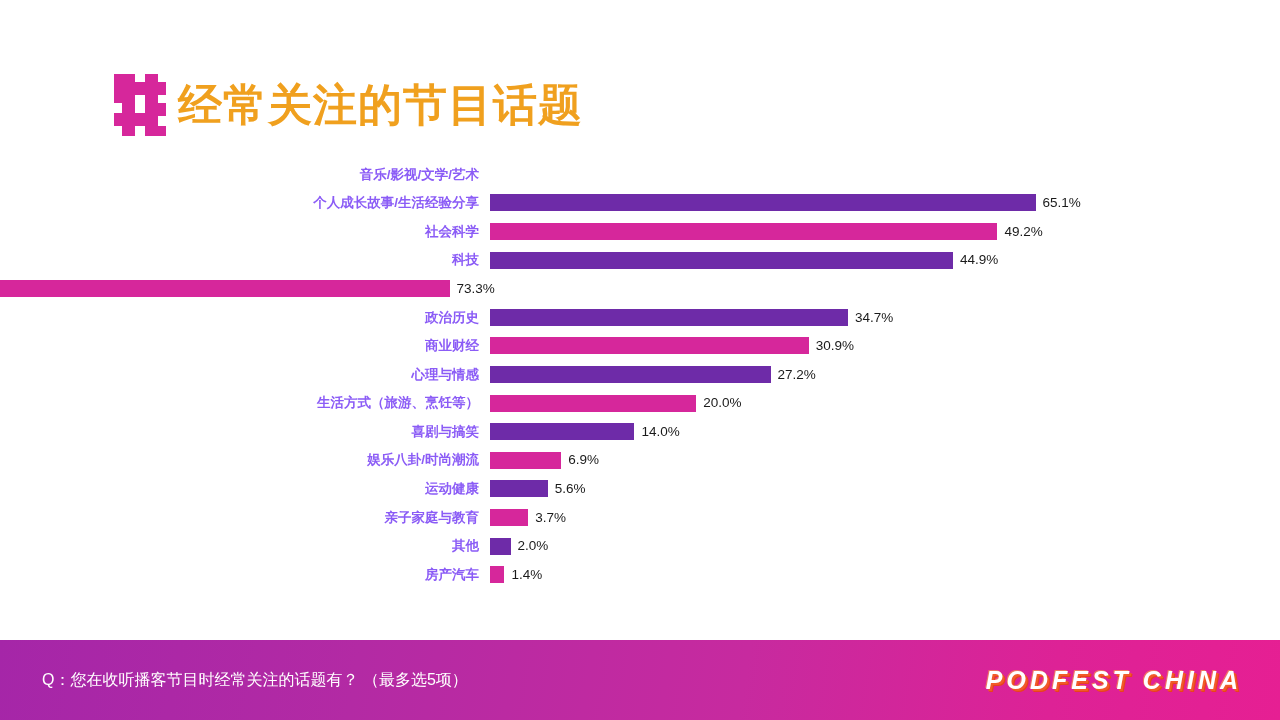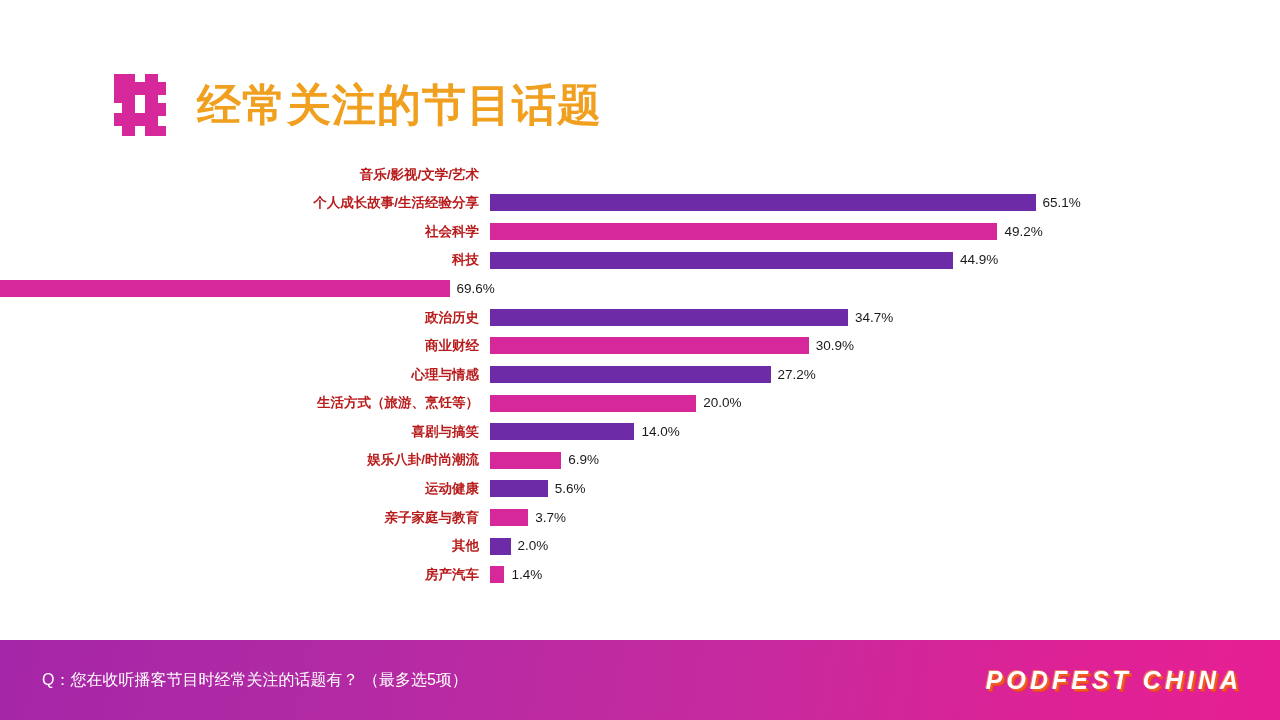--- a/index.html
+++ b/index.html
@@ -7,40 +7,40 @@
     width:1280px; height:720px;
     background:#ffffff;
     font-family:"Liberation Sans","DejaVu Sans",sans-serif;
     overflow:hidden;
   }
   .slide { position:relative; width:1280px; height:720px; background:#fff; }
 
   
   .header {
     position:absolute; left:108px; top:74px;
-    display:flex; align-items:center; gap:31px;
+    display:flex; align-items:center; gap:12px;
   }
   .hash-icon { width:58px; height:62px; display:block; }
   .slide-title {
     font-size:44px; font-weight:bold; color:#F0A01E;
     letter-spacing:1px; line-height:1;
     white-space:nowrap;
   }
 
   
   .chart { position:absolute; left:0; top:160px; width:1280px; }
   .row {
     position:relative;
     height:28.6px;
     display:flex; align-items:center;
   }
   .row-label {
     width:490px; text-align:right;
     padding-right:11px;
-    font-size:13.5px; font-weight:bold; color:#b91c1c;
+    font-size:13.5px; font-weight:bold; color:#8b5cf6;
     white-space:nowrap; line-height:1;
   }
   .bar-wrap { position:relative; flex:1; display:flex; align-items:center; height:100%; }
   .bar { height:17px; display:block; }
   .bar.c-magenta { background:#D6279B; }
   .bar.c-purple  { background:#6E2BA8; }
   .bar-value {
     font-size:13.5px; color:#1a1a1a; margin-left:7px;
     white-space:nowrap; line-height:1;
   }
@@ -97,21 +97,21 @@
       <div class="row">
         <div class="row-label">科技</div>
         <div class="bar-wrap">
           <div class="bar c-purple" style="width: 463.1px;"></div>
           <div class="bar-value">44.9%</div>
         </div>
       </div>
       <div class="row">
         <div class="bar-wrap">
           <div class="bar c-magenta" style="width: 449.6px;"></div>
-          <div class="bar-value">69.6%</div>
+          <div class="bar-value">73.3%</div>
         </div>
       </div>
       <div class="row">
         <div class="row-label">政治历史</div>
         <div class="bar-wrap">
           <div class="bar c-purple" style="width: 357.9px;"></div>
           <div class="bar-value">34.7%</div>
         </div>
       </div>
       <div class="row">

